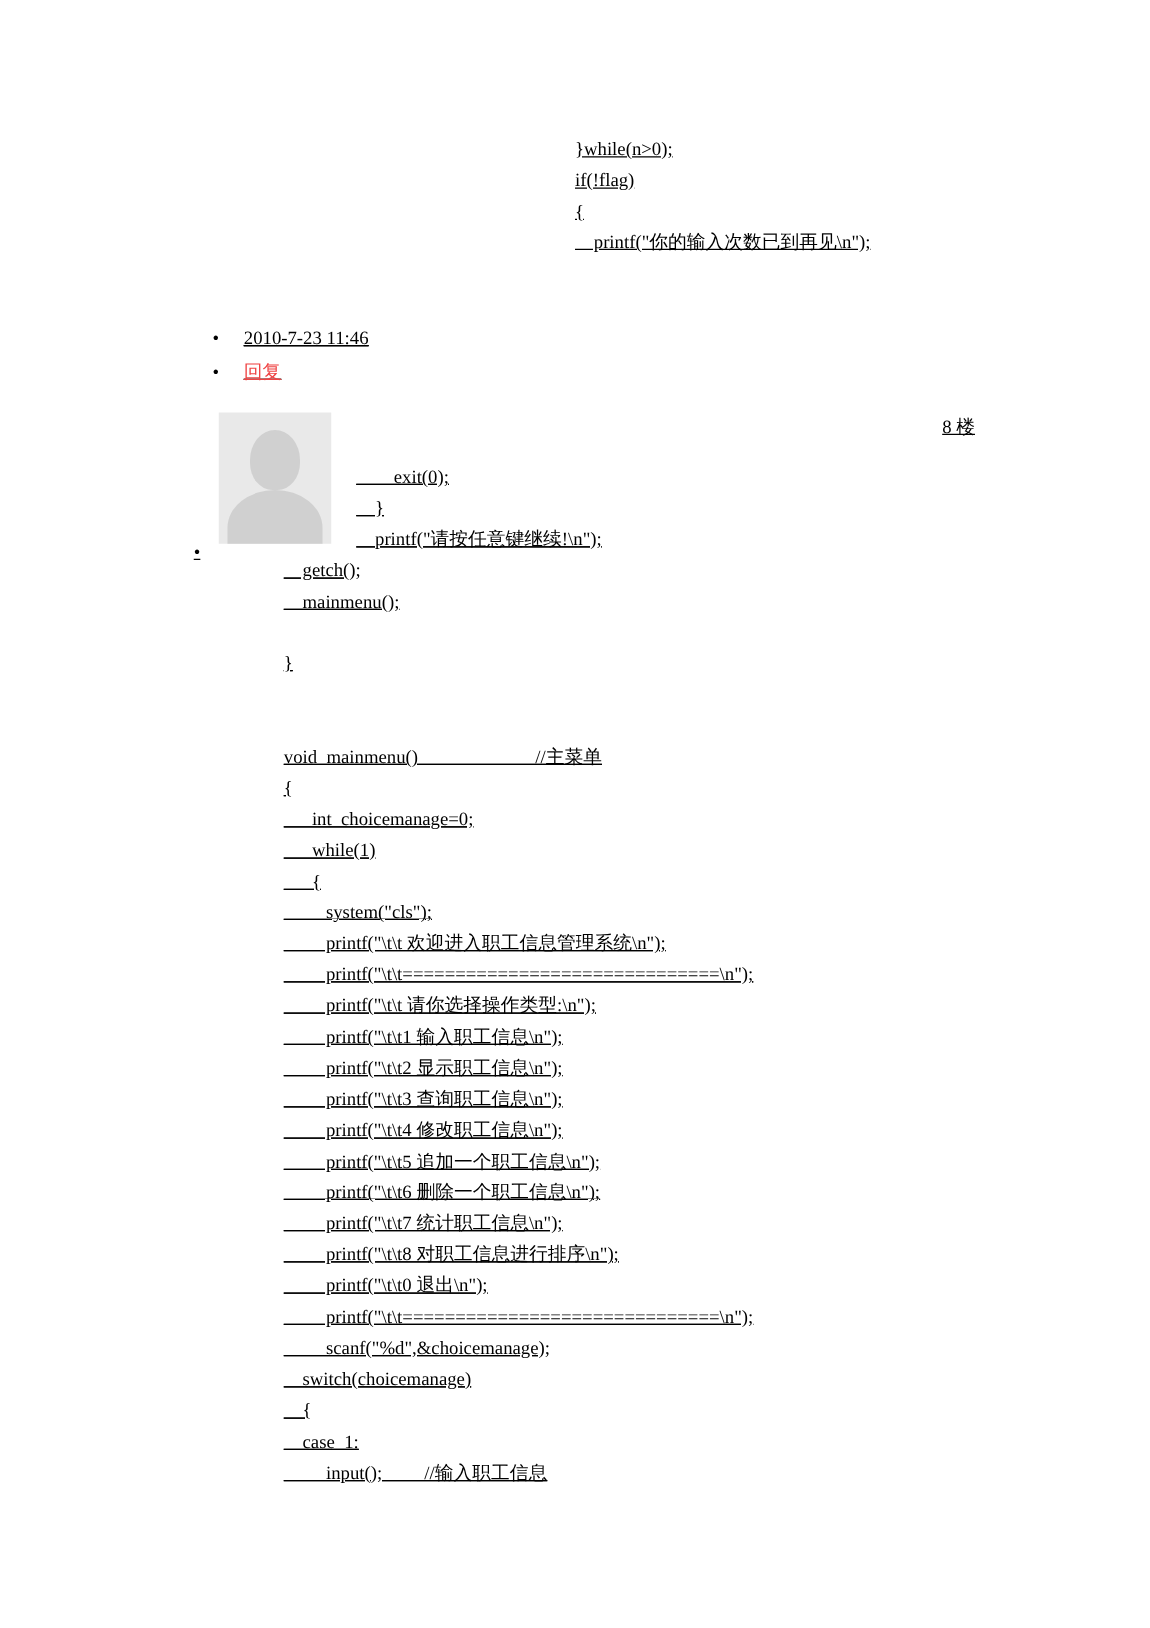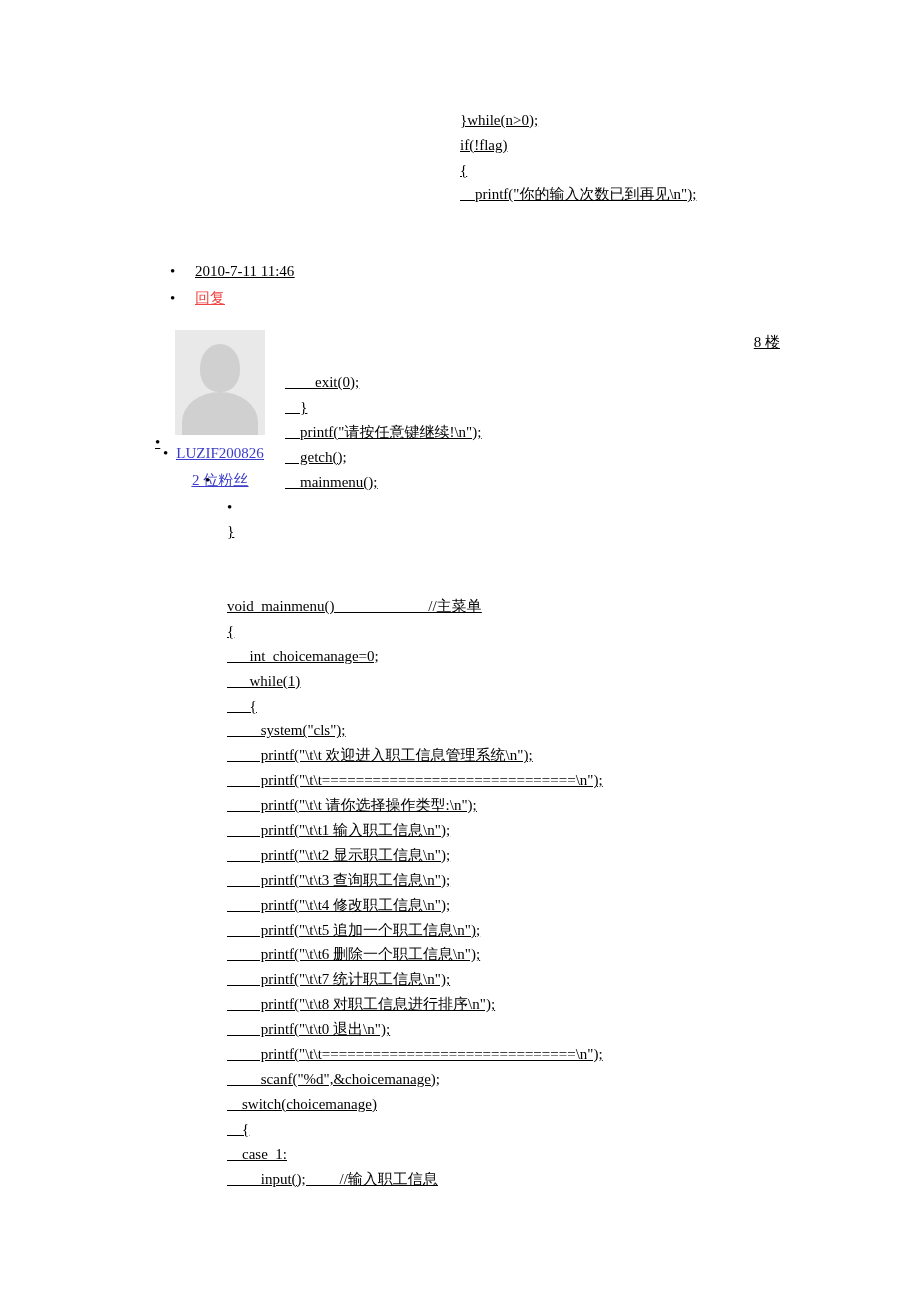--- a/index.html
+++ b/index.html
@@ -102,39 +102,34 @@
 </style>
 </head>
 <body>
 
 <div class="top-code">}while(n&gt;0);
 if(!flag)
 {
     printf("你的输入次数已到再见\n");</div>
 
 <ul class="meta-list">
-  <li><span class="timestamp">2010-7-11  11:46</span></li>
+  <li><span class="timestamp">2010-7-23  11:46</span></li>
   <li><a href="#" class="reply-link">回复</a></li>
 </ul>
 
 <div class="post-section">
   <div class="floor-label">8 楼</div>
 
   <span class="bullet-left">•</span>
 
   <div class="avatar-col">
     <div class="avatar">
       <div class="avatar-head"></div>
       <div class="avatar-body"></div>
     </div>
-    <ul class="user-list">
-      <li class="username-row" style="position:relative;"><span class="username">LUZIF200826</span></li>
-      <li class="fans-row" style="position:relative;"><a href="#" class="fans-link"><span>2</span> <span>位粉丝</span></a></li>
-      <li class="empty-row" style="position:relative; height:18px;"></li>
-    </ul>
   </div>
 
   <div class="main-code">        exit(0);
     }
     printf("请按任意键继续!\n");
     getch();
     mainmenu();
 
 }
 

